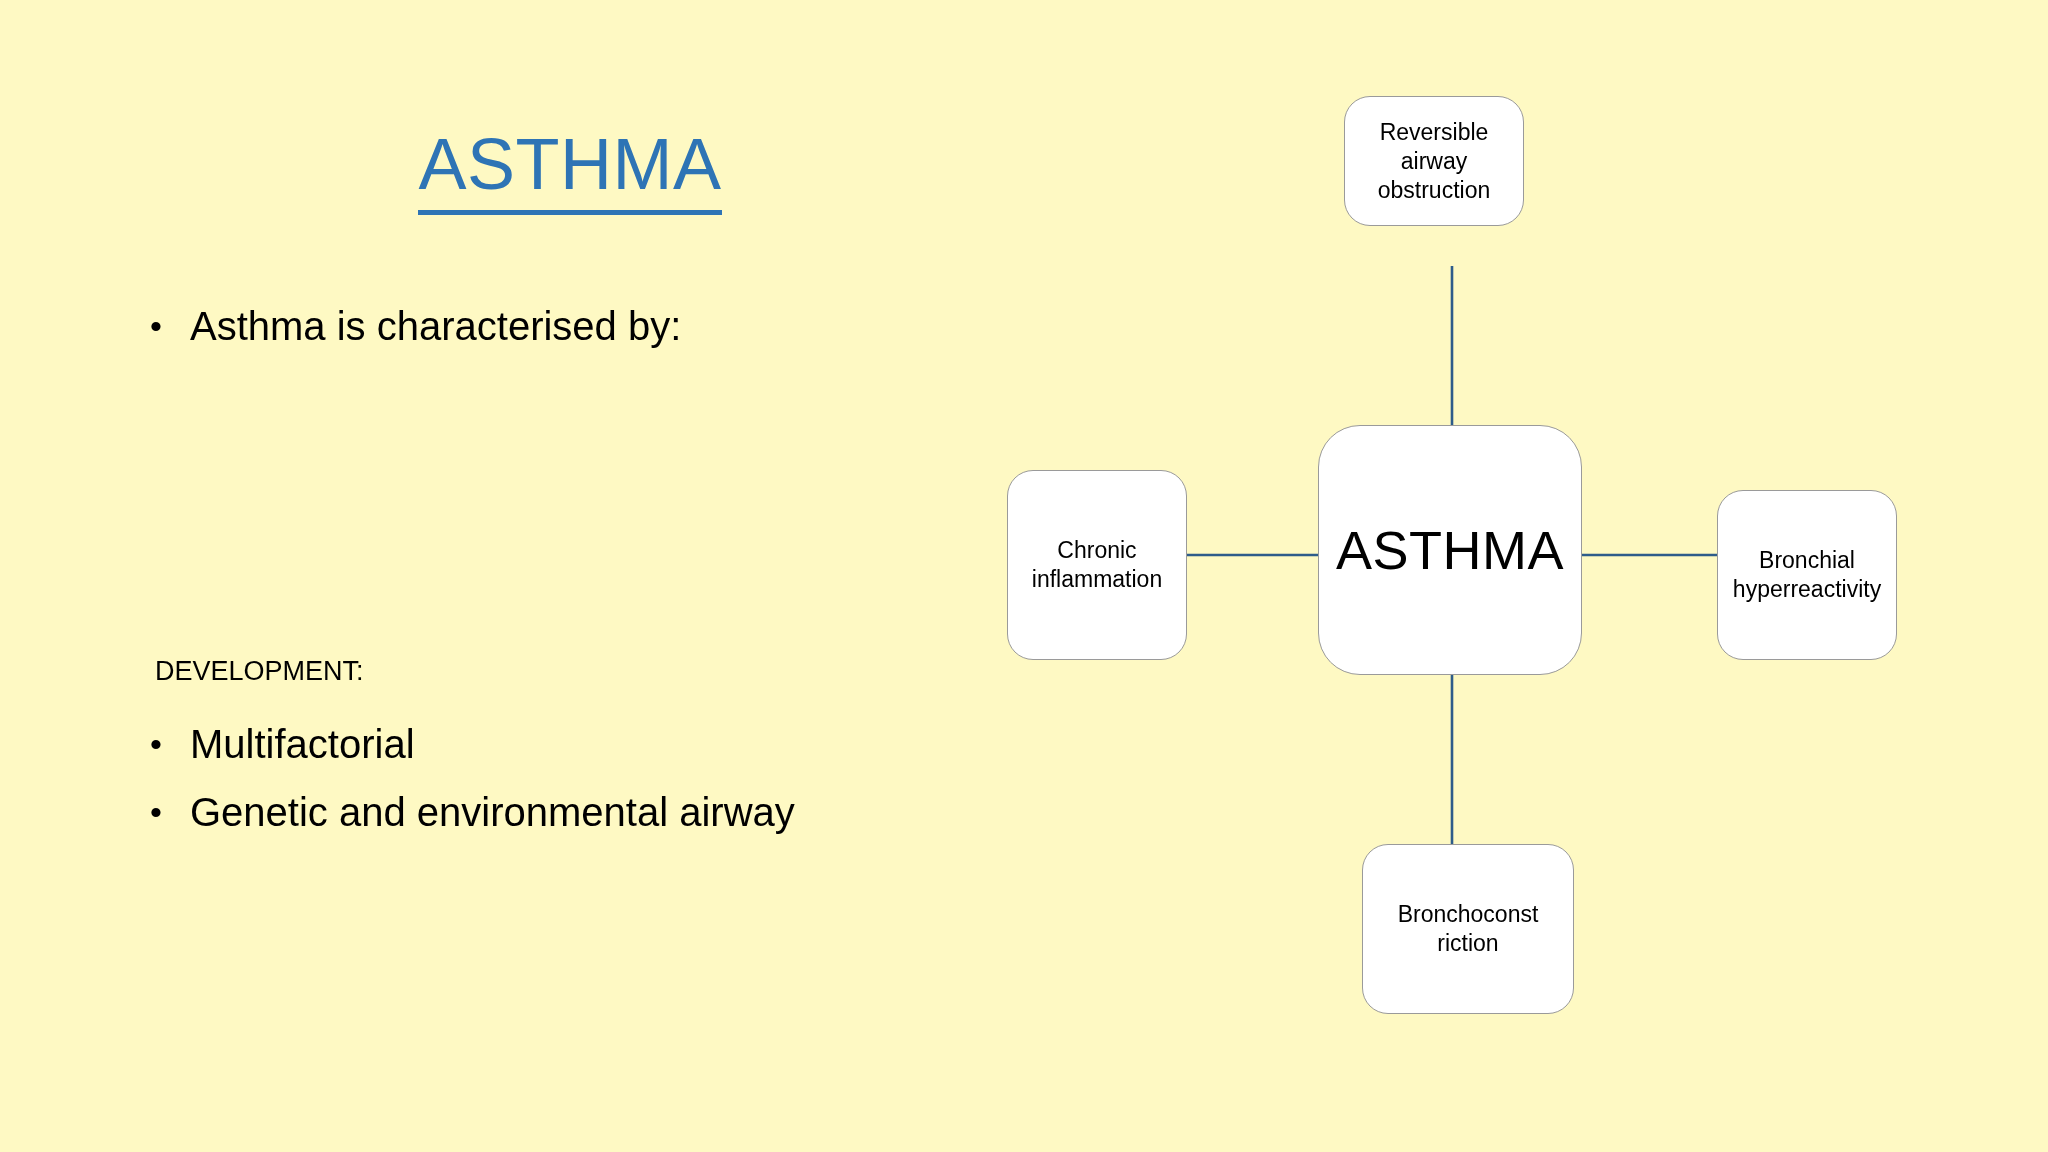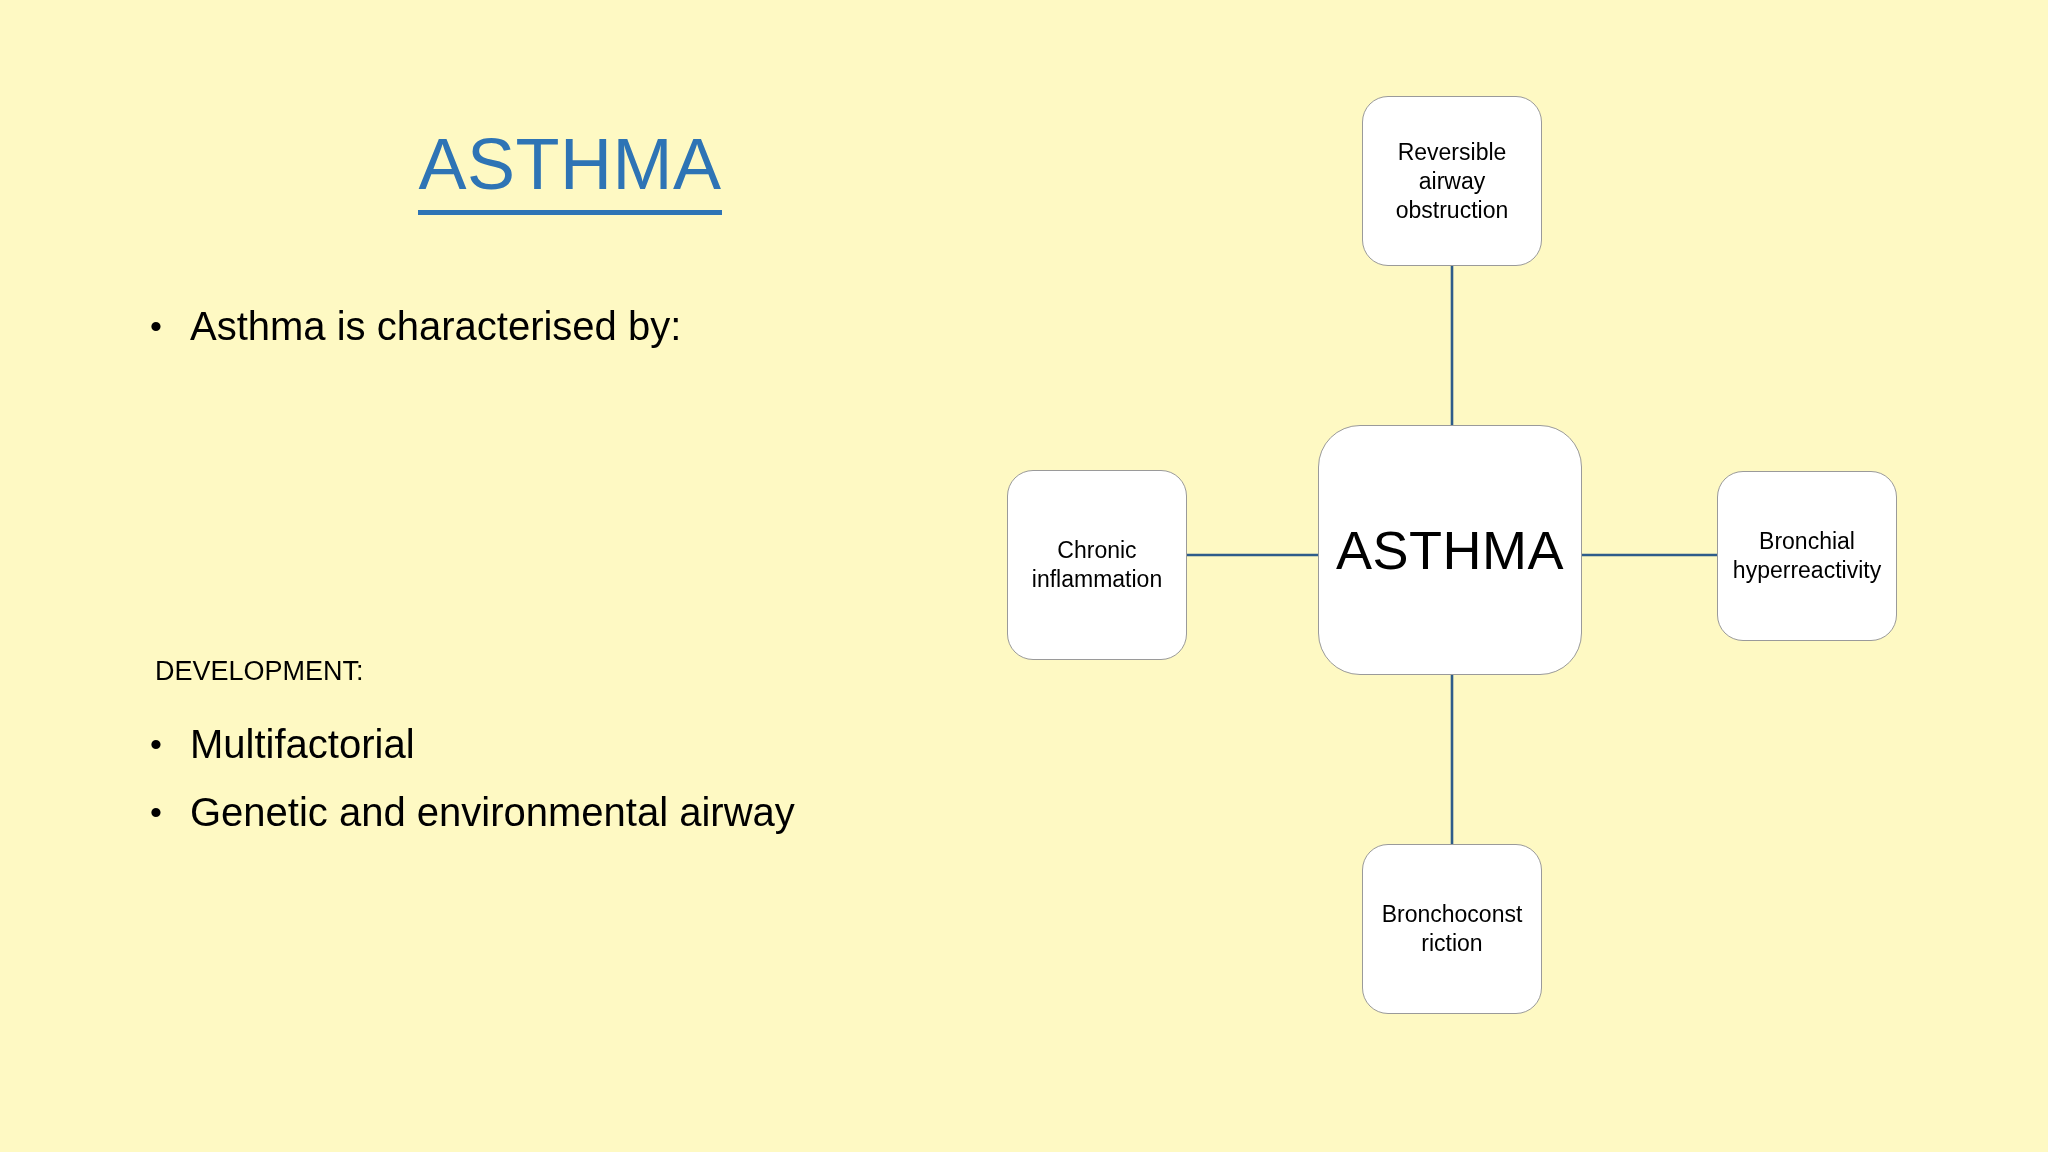--- a/index.html
+++ b/index.html
@@ -116,24 +116,24 @@
     z-index: 2;
   }
   .node-label {
     font-size: 23px;
     line-height: 29px;
     color: #000000;
     padding: 0 8px;
   }
 
   
-  #node-top    { left: 382px; top: 16px;  width: 180px; height: 170px; }
+  #node-top    { left: 364px; top: 16px;  width: 180px; height: 130px; }
   #node-left   { left: 27px;  top: 390px; width: 180px; height: 190px; }
-  #node-right  { left: 737px; top: 391px; width: 180px; height: 170px; }
-  #node-bottom { left: 382px; top: 764px; width: 180px; height: 170px; }
+  #node-right  { left: 737px; top: 410px; width: 180px; height: 170px; }
+  #node-bottom { left: 382px; top: 764px; width: 212px; height: 170px; }
 
   #node-center {
     left: 338px; top: 345px; width: 264px; height: 250px;
     border-radius: 42px;
   }
   #node-center .node-label {
     font-size: 54px;
     line-height: 62px;
     letter-spacing: 0.5px;
   }

